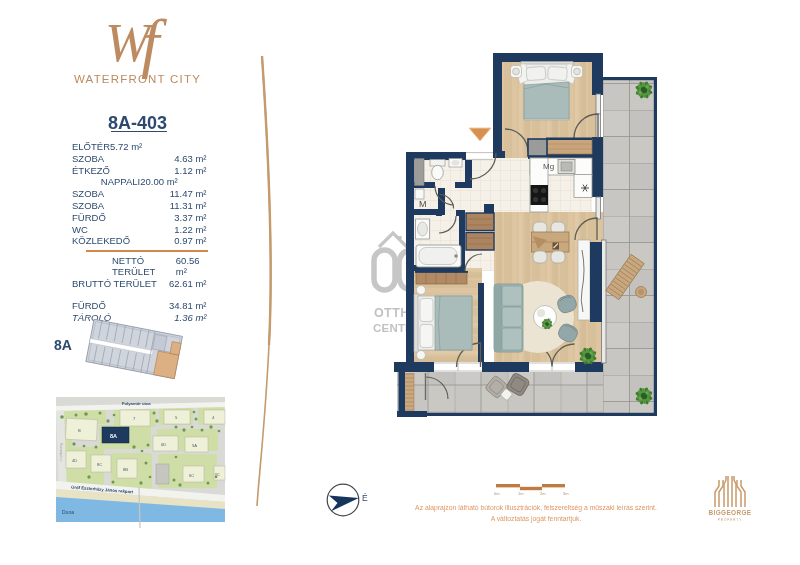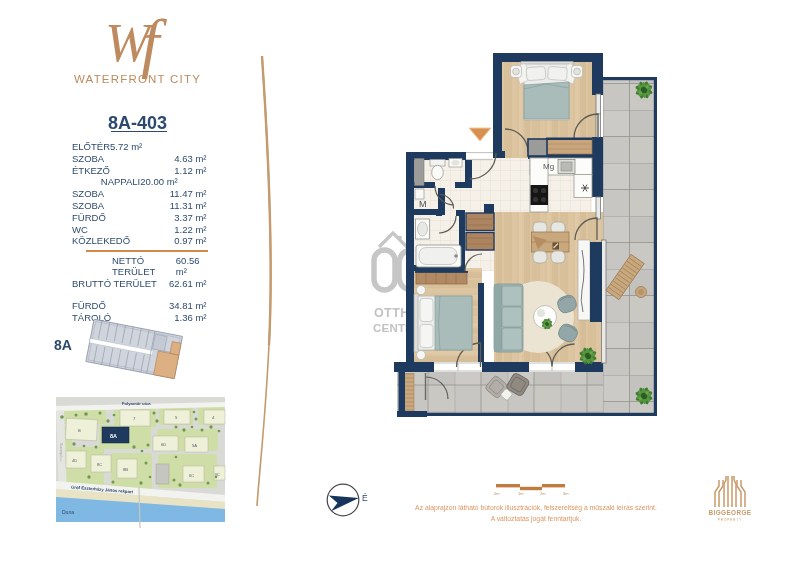--- a/index.html
+++ b/index.html
@@ -71,21 +71,21 @@
         <span>BRUTTÓ TERÜLET</span>
         <span>62.61 m²</span>
       </div>
   </div>
   <div style="height:10px;"></div>
   <div style="line-height:11.8px;">
     <div style="display:flex;justify-content:space-between;">
         <span>FÜRDŐ</span>
         <span>34.81 m²</span>
       </div>
-    <div style="display:flex;justify-content:space-between;">
+    <div style="display:flex;justify-content:space-between;font-style:italic;">
         <span>TÁROLÓ</span>
         <span>1.36 m²</span>
       </div>
   </div>
 </div>
 
 <div class="abs" style="left:54px;top:337px;font-size:14px;font-weight:bold;color:#2d4a6e;">8A</div>
 
 <svg class="abs" style="left:84px;top:314px;" width="108" height="74" viewBox="0 0 108 74">
   <g transform="rotate(11 53 36)">

